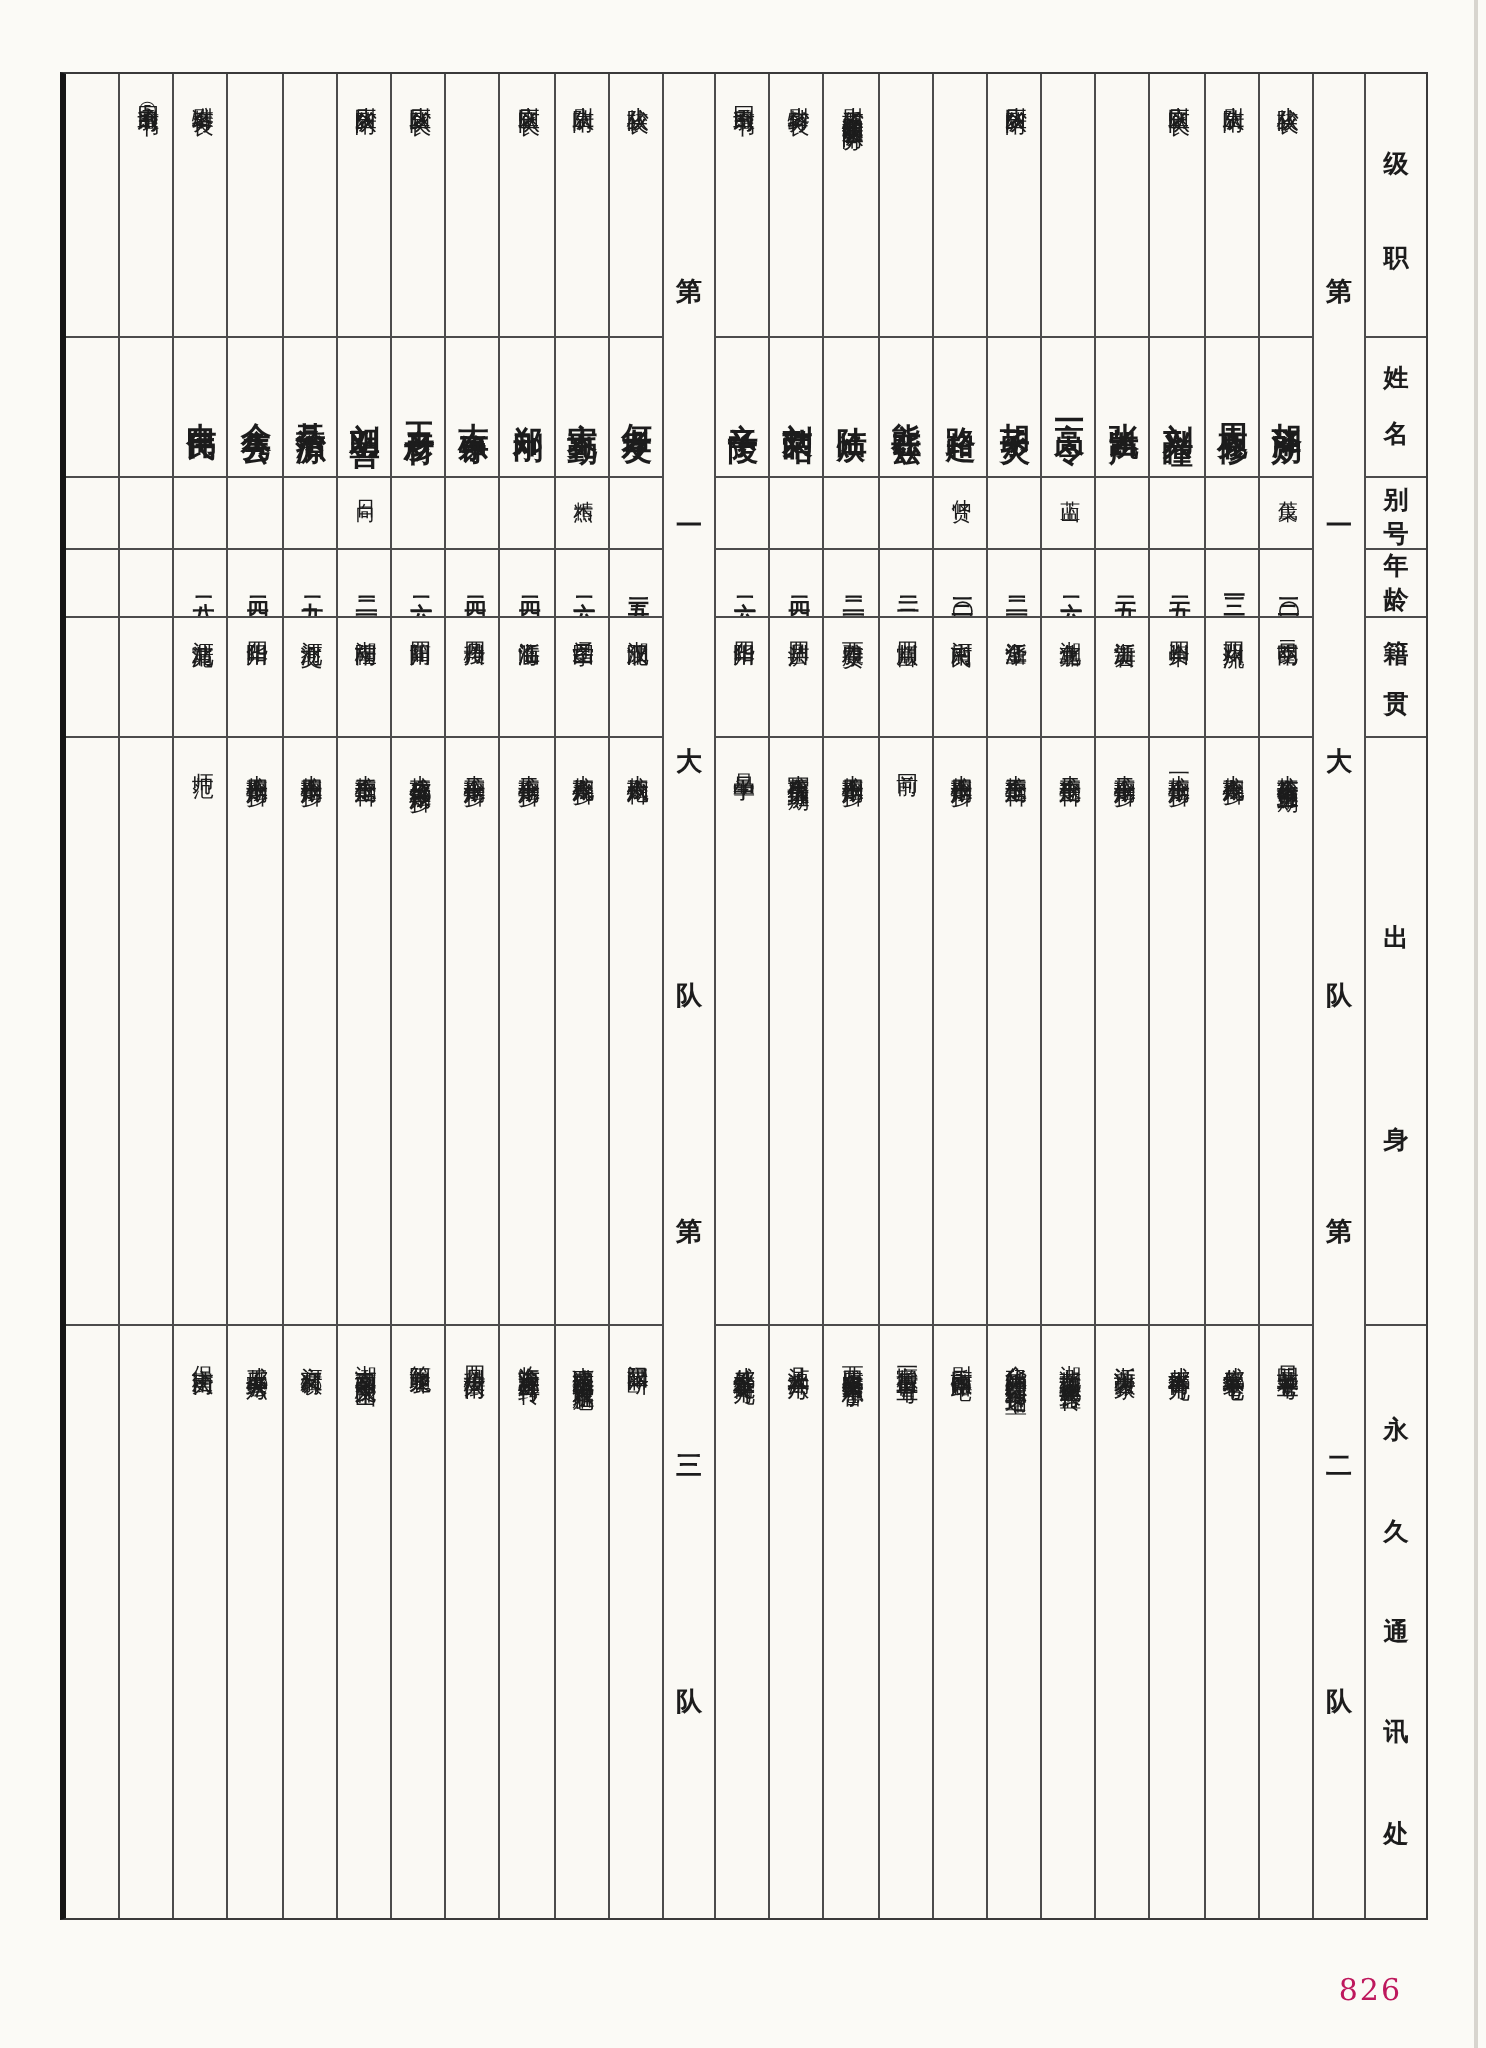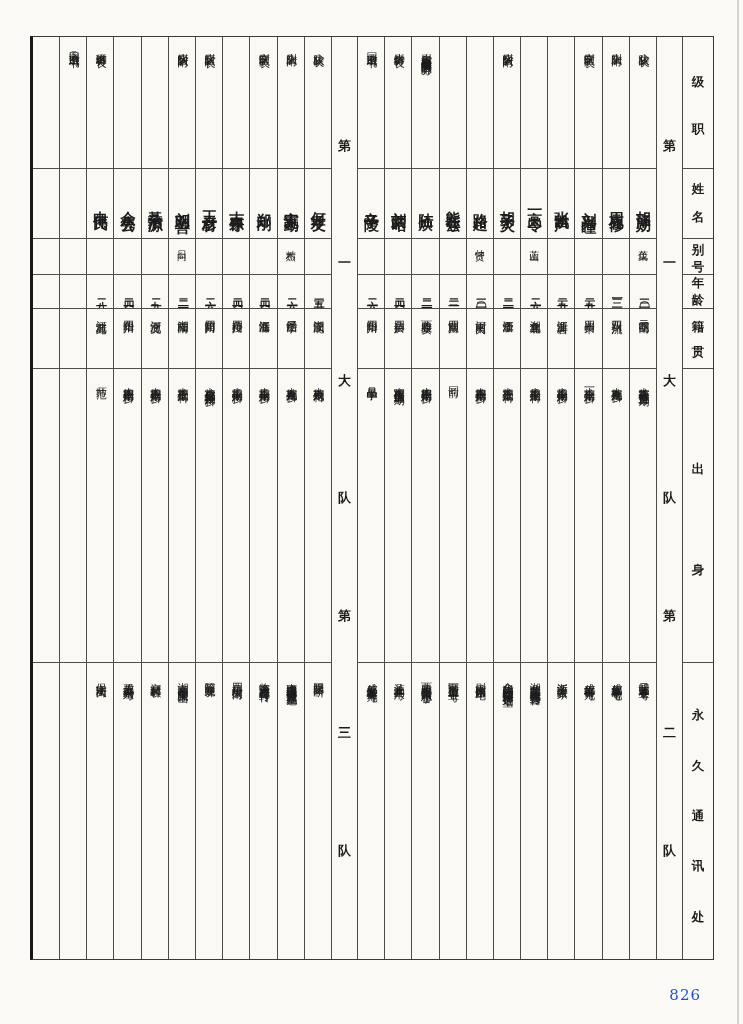--- a/index.html
+++ b/index.html
@@ -43,21 +43,21 @@
   .native-text{font-size:11px;line-height:12px;letter-spacing:0.5px;}
   .edu-text{font-size:11px;line-height:12px;letter-spacing:1px;}
   .addr-text{font-size:11px;line-height:12px;letter-spacing:1px;}
   .spread{display:flex;flex-direction:column;justify-content:space-evenly;align-items:center;height:100%;width:100%;}
   .spread span{font-size:12.5px;font-weight:600;letter-spacing:0;}
   .divider-col .cell{flex:1;border-bottom:none;}
   .divider-col .spread span{font-size:13px;font-weight:600;}
   .page-number{
     position:absolute;right:42px;bottom:20px;
     font-family:"DejaVu Serif","Liberation Serif",serif;
-    font-size:15px;color:#1d4ed8;letter-spacing:1px;
+    font-size:15px;color:#be185d;letter-spacing:1px;
   }
 </style>
 </head>
 <body>
 
 <div class="sheet">
   <div class="table" id="grid">
       <div class="col header-col">
         <div class="cell r-rank">
           <div class="spread">

